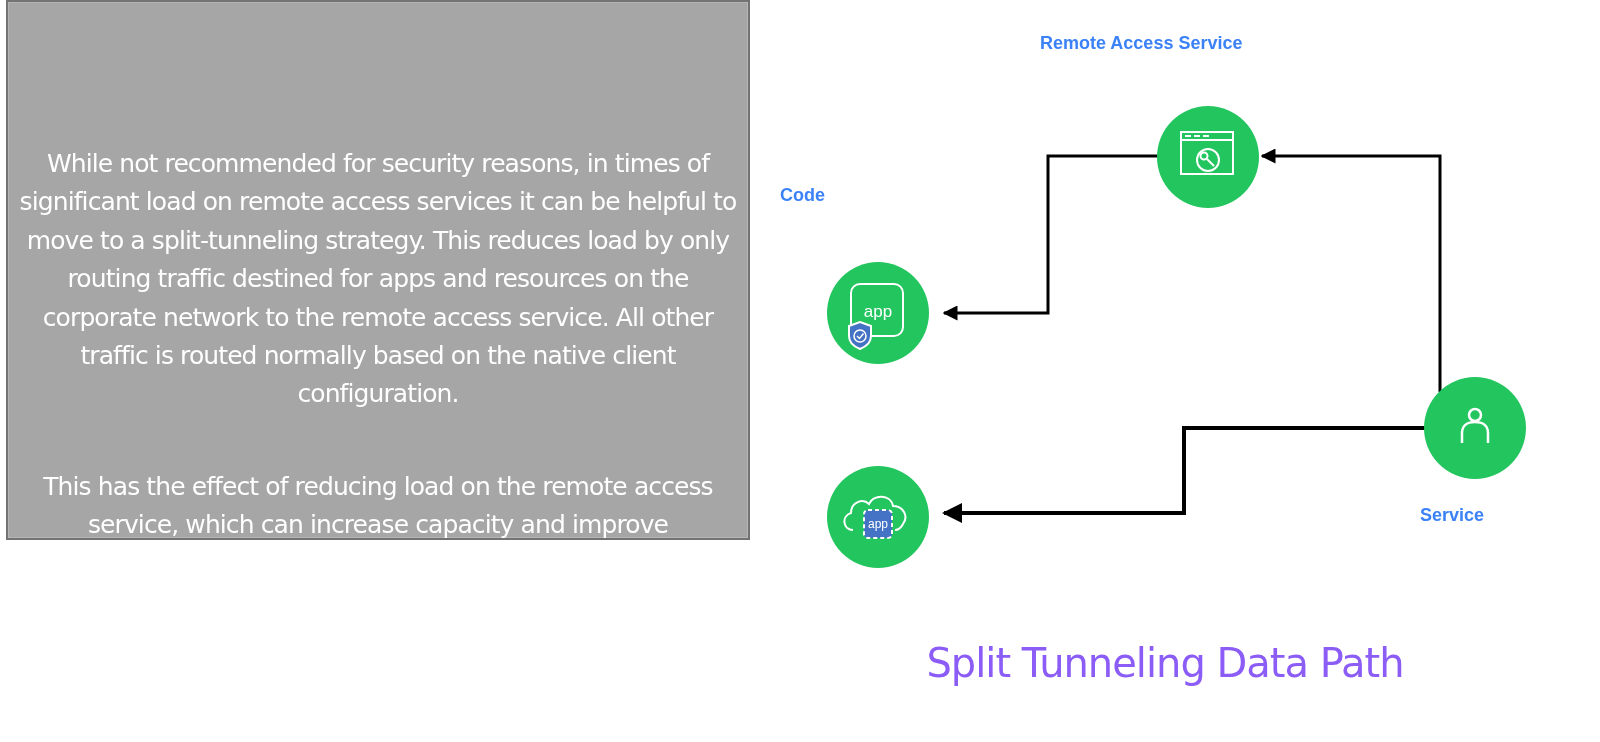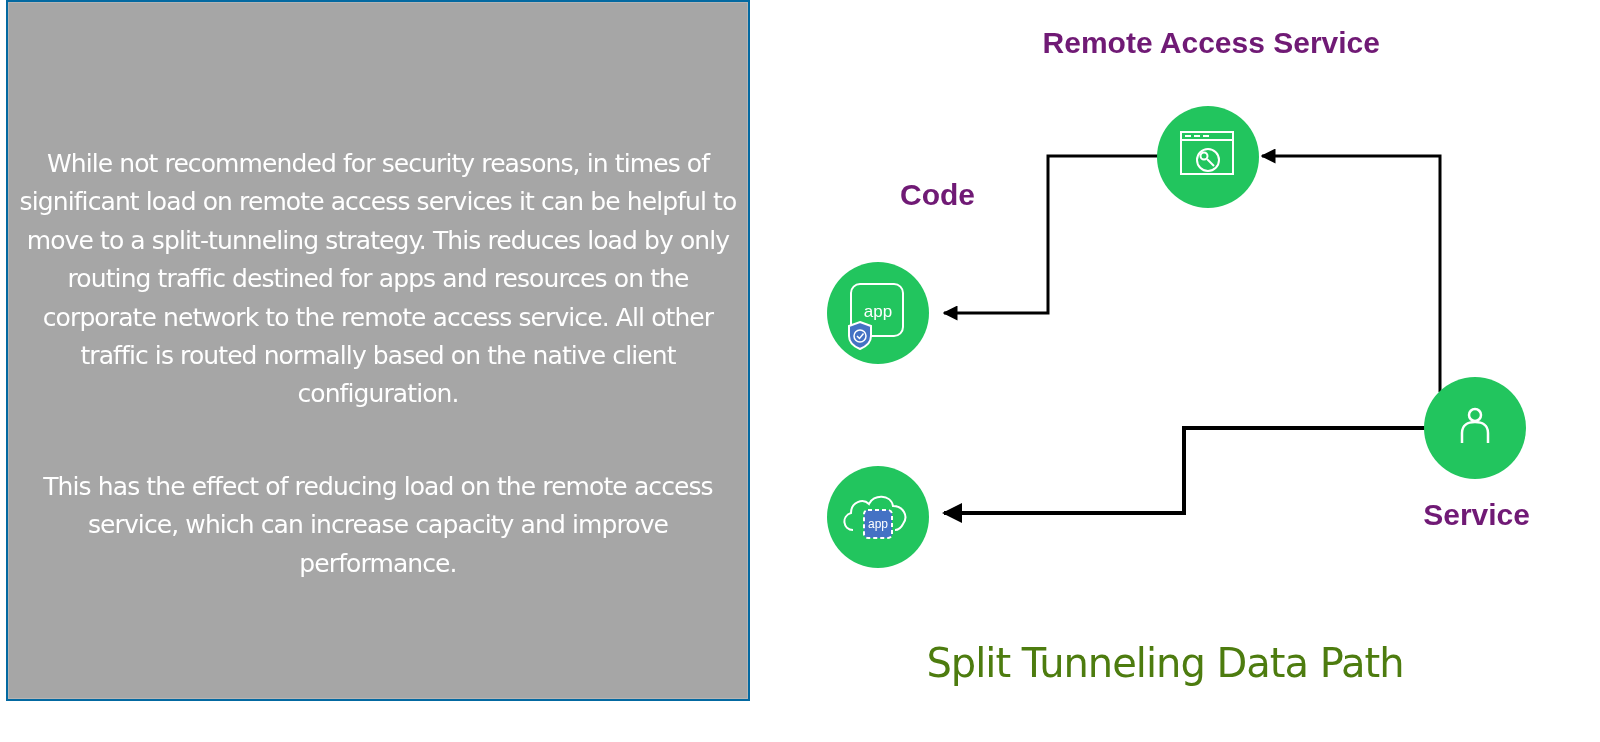--- a/index.html
+++ b/index.html
@@ -1,32 +1,32 @@
 <!DOCTYPE html>
 <html><head>
 <meta charset="utf-8">
 <style>
   html, body { margin: 0; padding: 0; background: #ffffff; }
   body { width: 1600px; height: 742px; position: relative; overflow: hidden; font-family: "Liberation Sans", sans-serif; }
   .text-panel {
-    position: absolute; left: 6px; top: 0; width: 744px; height: 701px;
-    background: #a6a6a6; border: 2px solid #0369a1; box-sizing: border-box;
+    position: absolute; left: 6px; top: 0; width: 744px; height: 540px;
+    background: #a6a6a6; border: 2px solid #737373; box-sizing: border-box;
     box-shadow: inset 0 0 0 1px #b5b5b5;
   }
   .panel-inner {
     position: absolute; left: 0; right: 0; top: 143px;
     text-align: center; color: #ffffff;
     font-family: "DejaVu Sans", sans-serif; font-size: 25px; line-height: 38.4px;
     letter-spacing: -0.9px; padding: 0 6px;
   }
   .panel-inner p { margin: 0; }
   .panel-inner p + p { margin-top: 54px; }
   .diagram { position: absolute; left: 0; top: 0; width: 1600px; height: 742px; }
-  .lbl { position: absolute; color: #701a75; font-weight: bold; font-size: 30px; text-align: right; line-height: 30px; font-family: "Liberation Sans", sans-serif; }
-  .title { position: absolute; left: 870px; top: 640px; width: 590px; text-align: center; font-family: "DejaVu Sans", sans-serif; font-size: 40px; color: #4d7c0f; letter-spacing: -1px; }
+  .lbl { position: absolute; color: #3b82f6; font-weight: bold; font-size: 18px; text-align: left; line-height: 30px; font-family: "Liberation Sans", sans-serif; }
+  .title { position: absolute; left: 870px; top: 640px; width: 590px; text-align: center; font-family: "DejaVu Sans", sans-serif; font-size: 40px; color: #8b5cf6; letter-spacing: -1px; }
   .node { position: absolute; width: 102px; height: 102px; border-radius: 50%; background: #22c55e; }
   .node svg { position: absolute; left: 0; top: 0; }
 </style>
 </head>
 <body>
 
 <div class="text-panel">
   <div class="panel-inner">
     <p>While not recommended for security reasons, in times of significant load on remote access services it can be helpful to move to a split-tunneling strategy. This reduces load by only routing traffic destined for apps and resources on the corporate network to the remote access service. All other traffic is routed normally based on the native client configuration.</p>
     <p>This has the effect of reducing load on the remote access service, which can increase capacity and improve performance.</p>

